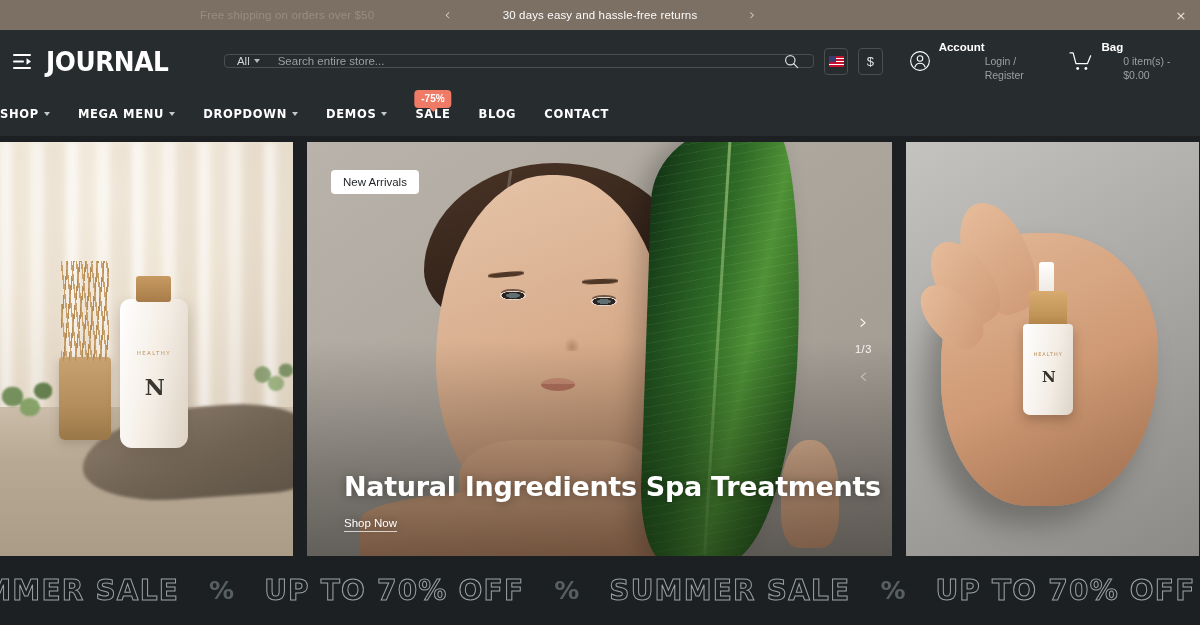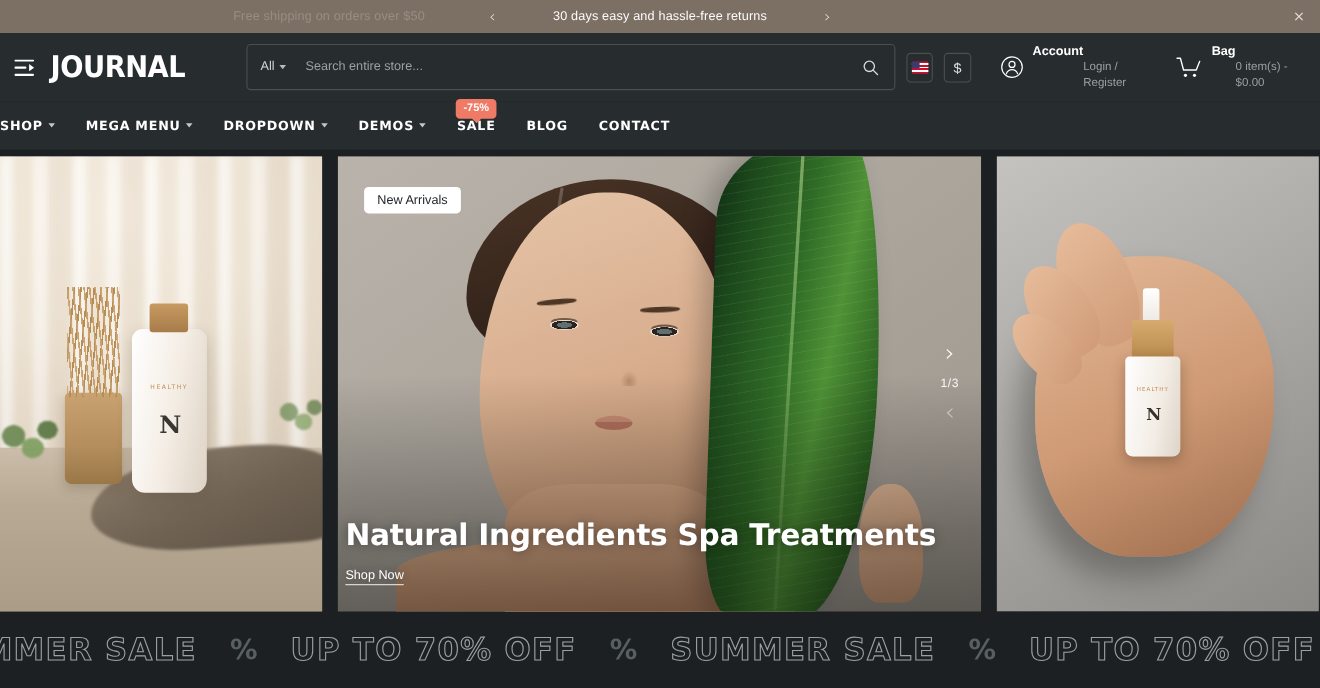--- a/index.html
+++ b/index.html
@@ -31,21 +31,21 @@
   .topbar-slide {
     position: absolute;
     display: flex;
     align-items: center;
     gap: 52px;
     white-space: nowrap;
     font-size: 11.5px;
     color: #ffffff;
     letter-spacing: .15px;
   }
-  .topbar-slide.faded { left: 212px; opacity: .20; }
+  .topbar-slide.faded { left: 200px; opacity: .20; }
   .topbar-slide.active { left: 50%; transform: translateX(-50%); opacity: .98; }
   .tb-arrow {
     font-size: 15px; line-height: 1;
     color: #ffffff; opacity: .80;
     font-family: "DejaVu Sans", sans-serif;
     font-weight: 300;
     cursor: pointer;
   }
   .tb-arrow.left { margin-right: 0; }
   .topbar-close {
@@ -82,21 +82,21 @@
     transform: scaleX(.92);
     transform-origin: left center;
     cursor: pointer;
     white-space: nowrap;
   }
   .logo .j { font-weight: 700; }
 
   .search {
     margin-left: 45px;
     flex: 0 0 590px;
-    height: 42px;
+    height: 14px;
     border: 1px solid #4a5052;
     border-radius: 4px;
     display: flex;
     align-items: center;
     padding: 0 10px 0 12px;
     background: transparent;
   }
   .search-cat {
     font-size: 11.5px; color: #cfd3d4;
     display: flex; align-items: center; gap: 4px;
@@ -432,21 +432,21 @@
   .tag-new {
     position: absolute; left: 24px; top: 28px;
     background: #ffffff;
     color: #22262a;
     font-size: 11.5px;
     padding: 6px 12px;
     border-radius: 4px;
     cursor: pointer;
   }
   .hero-copy {
-    position: absolute; left: 7px; bottom: 24px;
+    position: absolute; left: 37px; bottom: 24px;
   }
   .hero-title {
     color: #ffffff;
     font-size: 27px;
     font-weight: 700;
     letter-spacing: -.3px;
     font-family: "DejaVu Sans", sans-serif;
     text-shadow: 0 1px 10px rgba(0,0,0,.35);
   }
   .hero-link {

